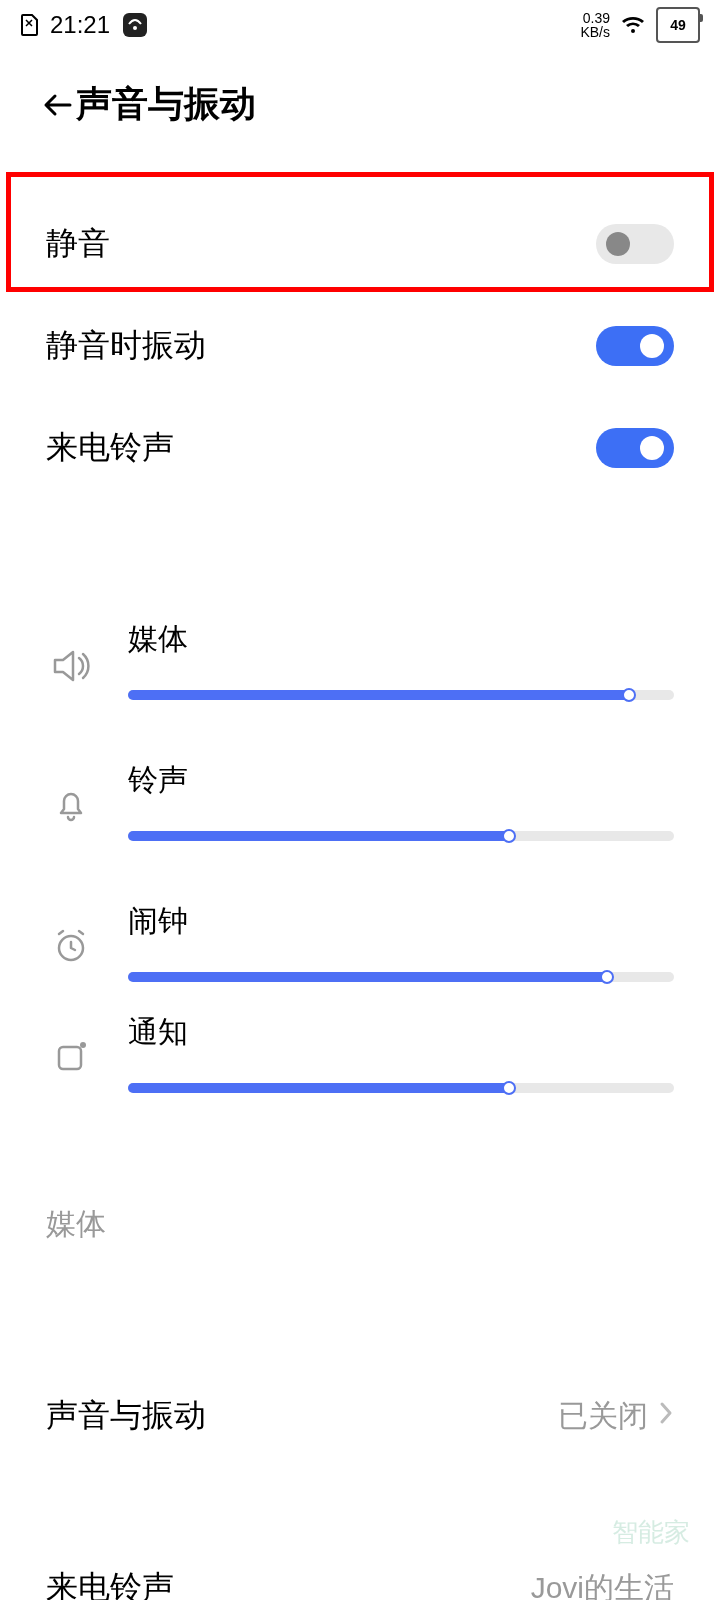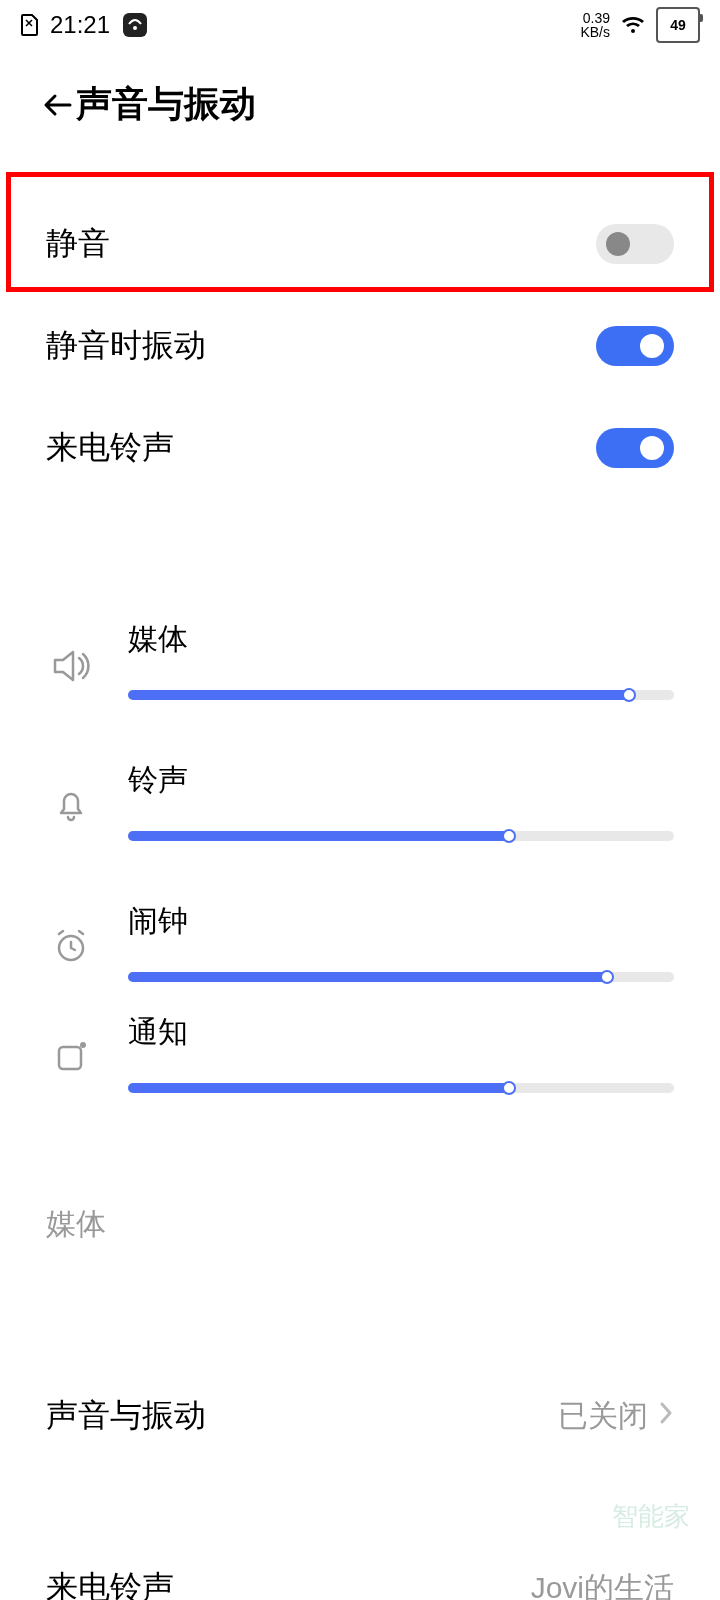--- a/index.html
+++ b/index.html
@@ -167,21 +167,21 @@
       border: 2px solid #4d6ff5;
       border-radius: 50%;
     }
     .chevron {
       color: #bbb;
       font-size: 28px;
     }
     .spacer-large { height: 90px; }
     .watermark {
       position: absolute;
-      bottom: 66px;
+      bottom: 50px;
       right: 30px;
       font-size: 26px;
       color: #c5e4d7;
       opacity: 0.7;
     }
     .battery {
       width: 44px;
       height: 36px;
       border: 2px solid #555;
       border-radius: 4px;

